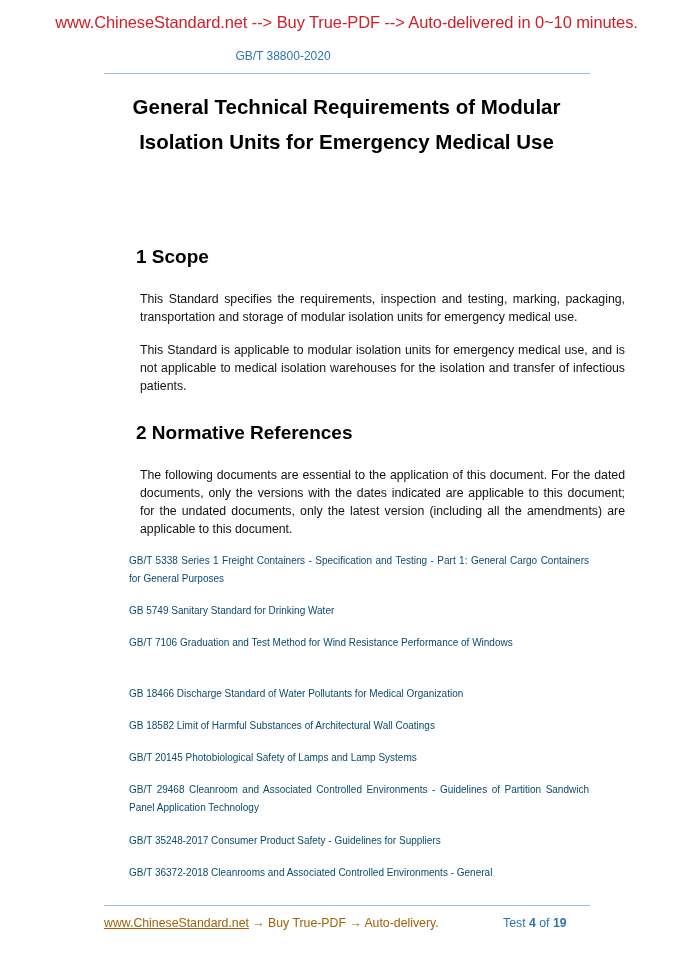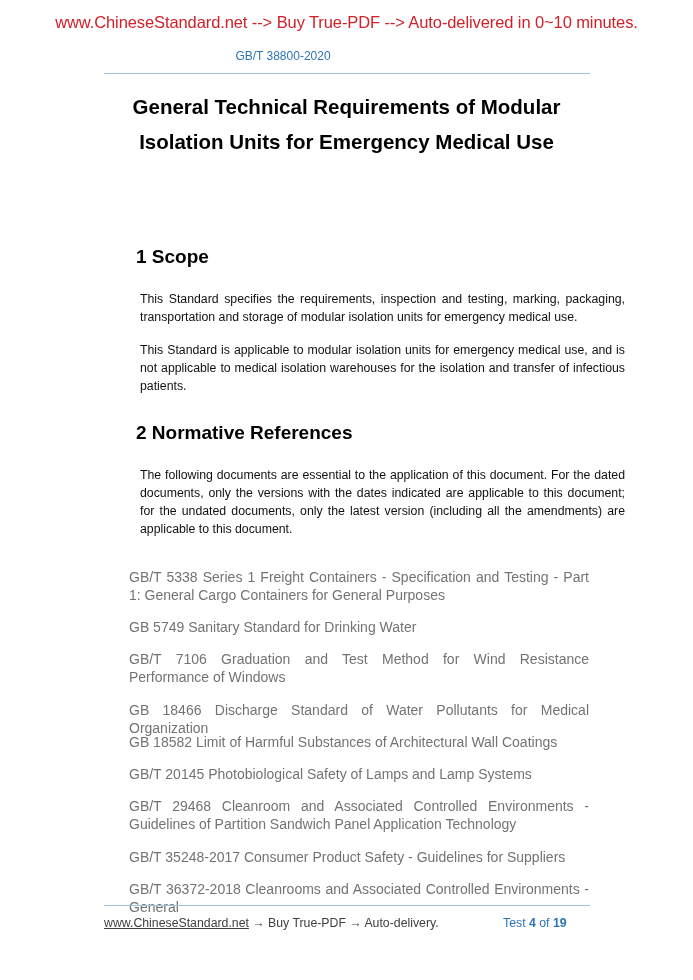--- a/index.html
+++ b/index.html
@@ -10,23 +10,23 @@
   .header-code { position: absolute; top: 49px; left: 0; width: 566px; text-align: center;
                  font-size: 12px; color: #2e74b5; }
   .rule { position: absolute; left: 104px; width: 486px; height: 1px; background: #9cc3e0; }
   .rule.top { top: 73px; }
   .rule.bottom { top: 905px; }
   .title { position: absolute; top: 89px; left: 0; width: 693px; text-align: center;
            font-size: 20.5px; font-weight: bold; line-height: 35px; color: #000; }
   .h1 { position: absolute; left: 104px; font-size: 19px; font-weight: bold; color: #000; margin-left: 32px; }
   .para { position: absolute; left: 104px; width: 485px; font-size: 12.3px; line-height: 18px;
           text-align: justify; color: #111; margin-left: 36px; }
-  .ref { position: absolute; left: 129px; width: 460px; font-size: 14px; line-height: 18px;
-         text-align: justify; color: #737373; margin-top: 16px; }
-  .footer-link { position: absolute; top: 916px; left: 104px; font-size: 12.3px; color: #404040; text-align: right; }
+  .ref { position: absolute; left: 129px; width: 460px; font-size: 10px; line-height: 18px;
+         text-align: justify; color: #0c4a6e; }
+  .footer-link { position: absolute; top: 916px; left: 104px; font-size: 12.3px; color: #a16207; text-align: right; }
   .footer-link .url { text-decoration: underline; }
   .footer-page { position: absolute; top: 916px; left: 503px; font-size: 12.3px; color: #2e74b5; }
   .footer-page b { font-weight: bold; }
 </style>
 </head>
 <body>
 
 <div class="banner">www.ChineseStandard.net --&gt; Buy True-PDF --&gt; Auto-delivered in 0~10 minutes.</div>
 <div class="header-code">GB/T 38800-2020</div>
 <div class="rule top"></div>

